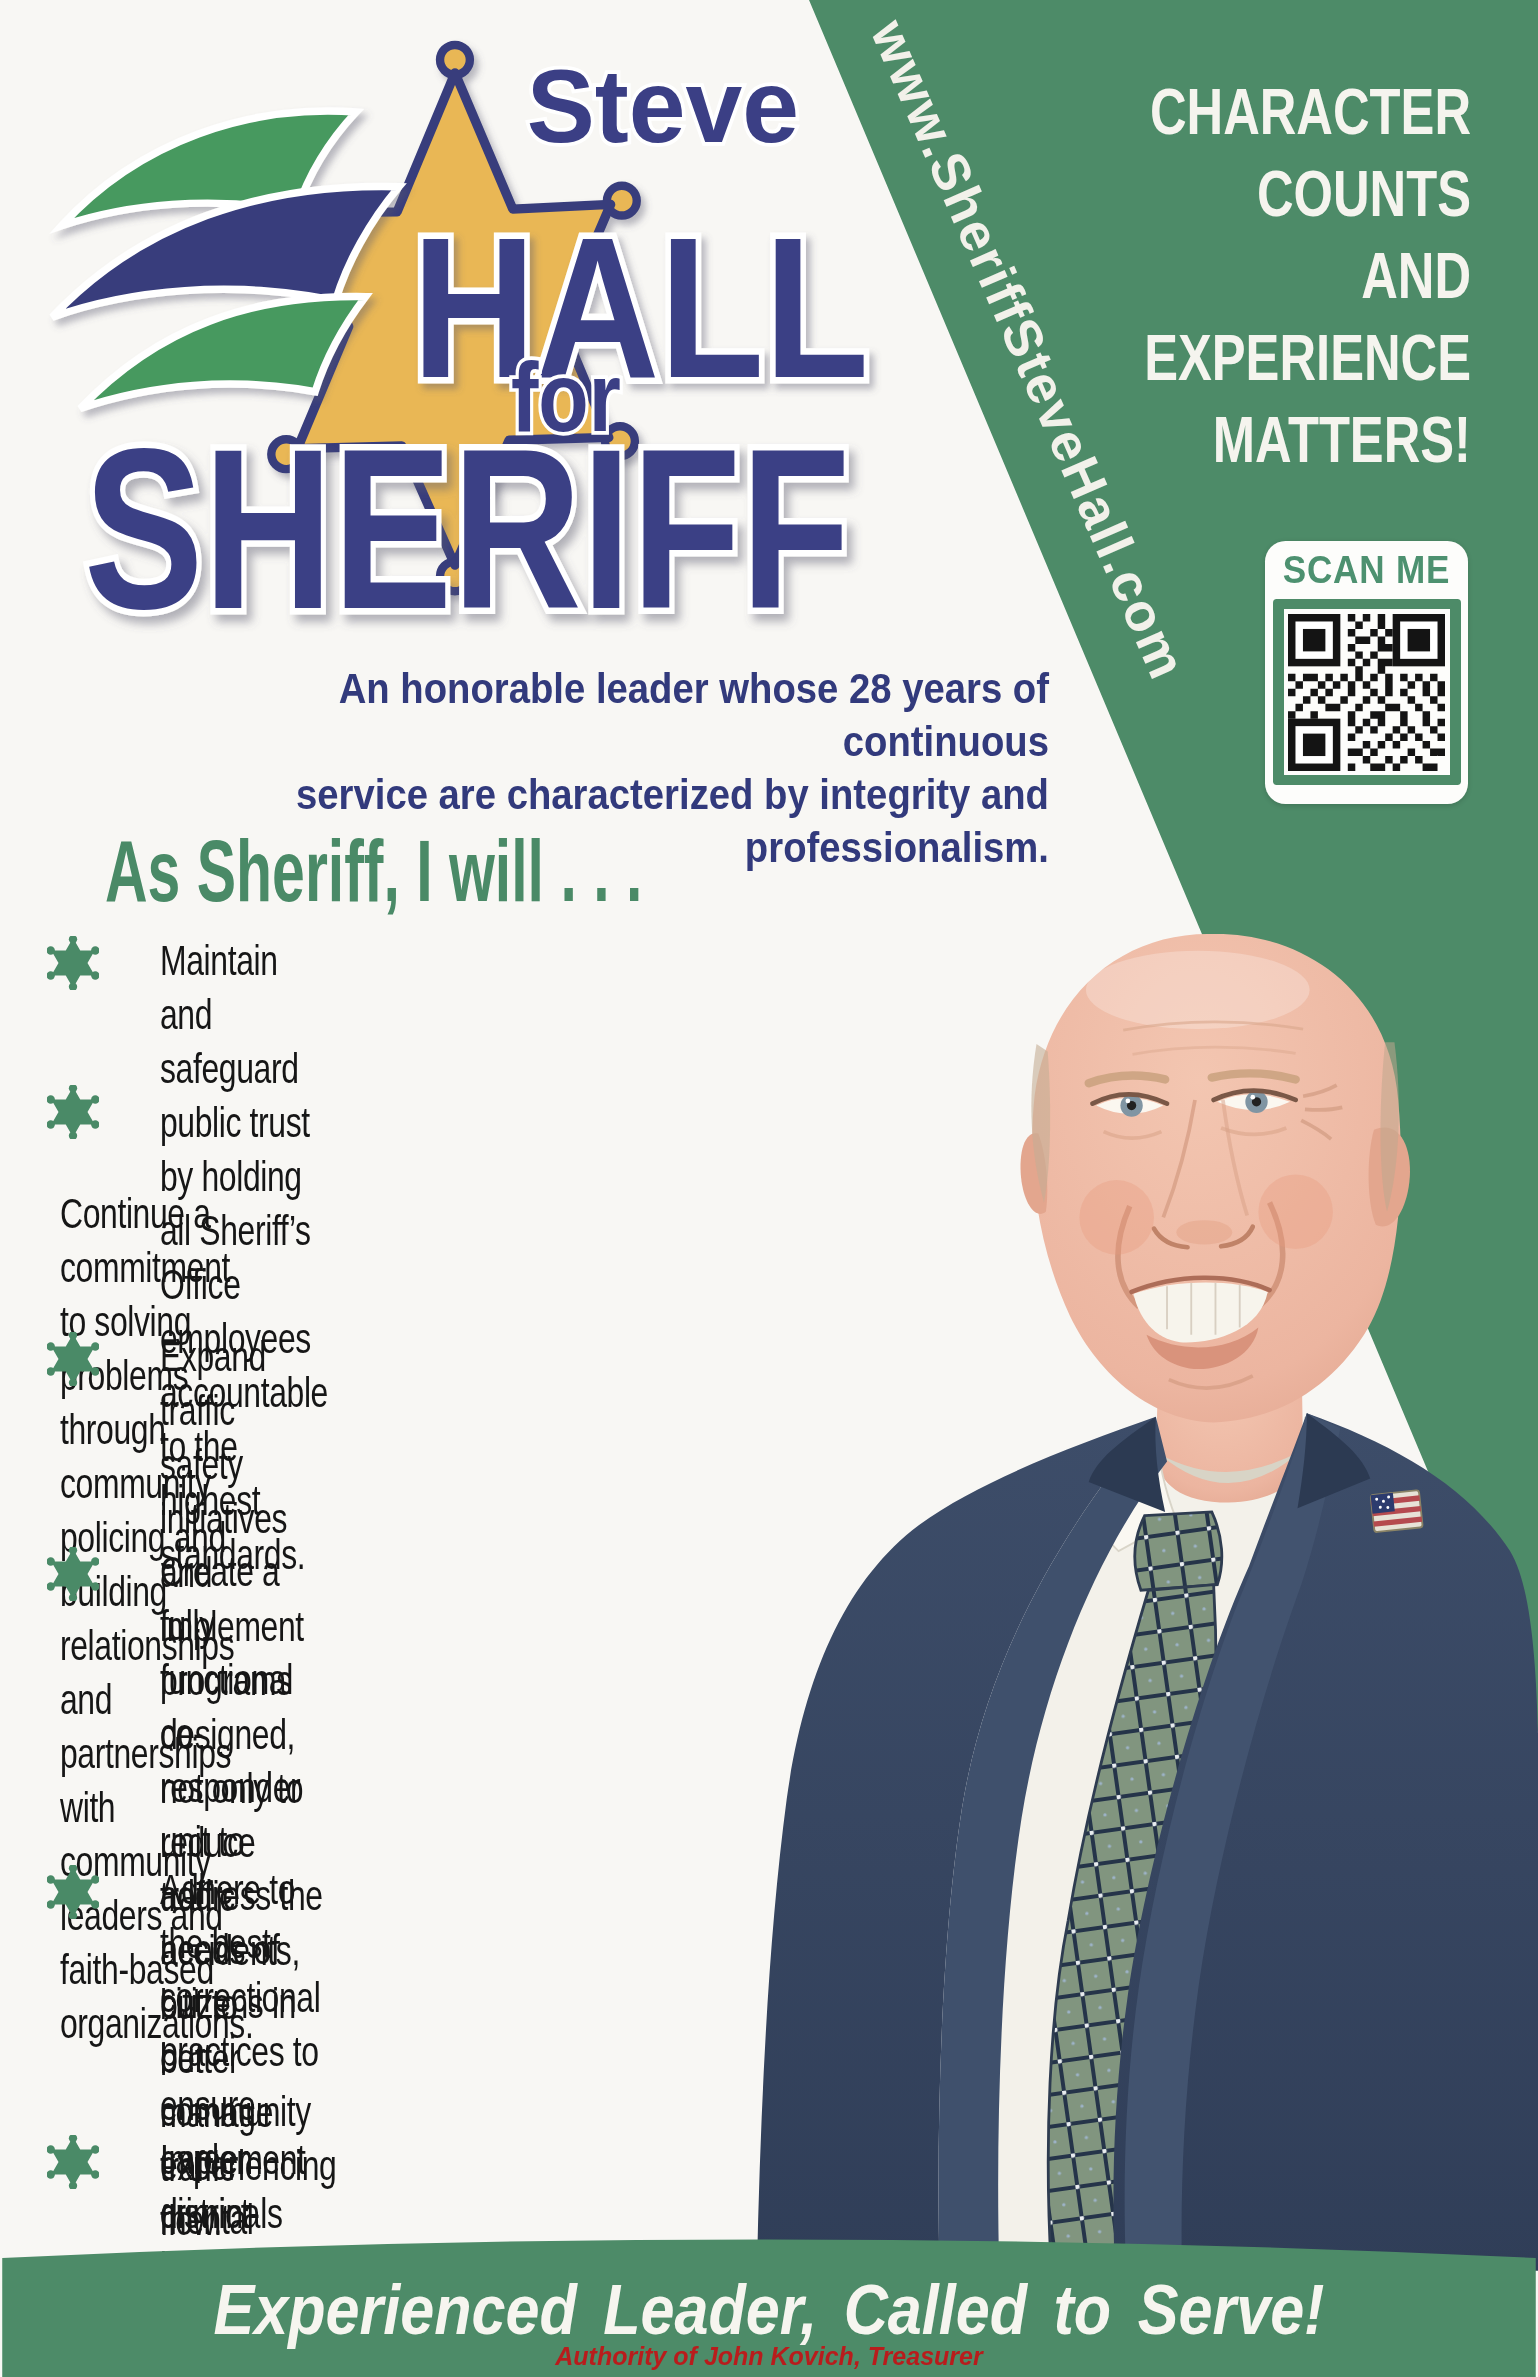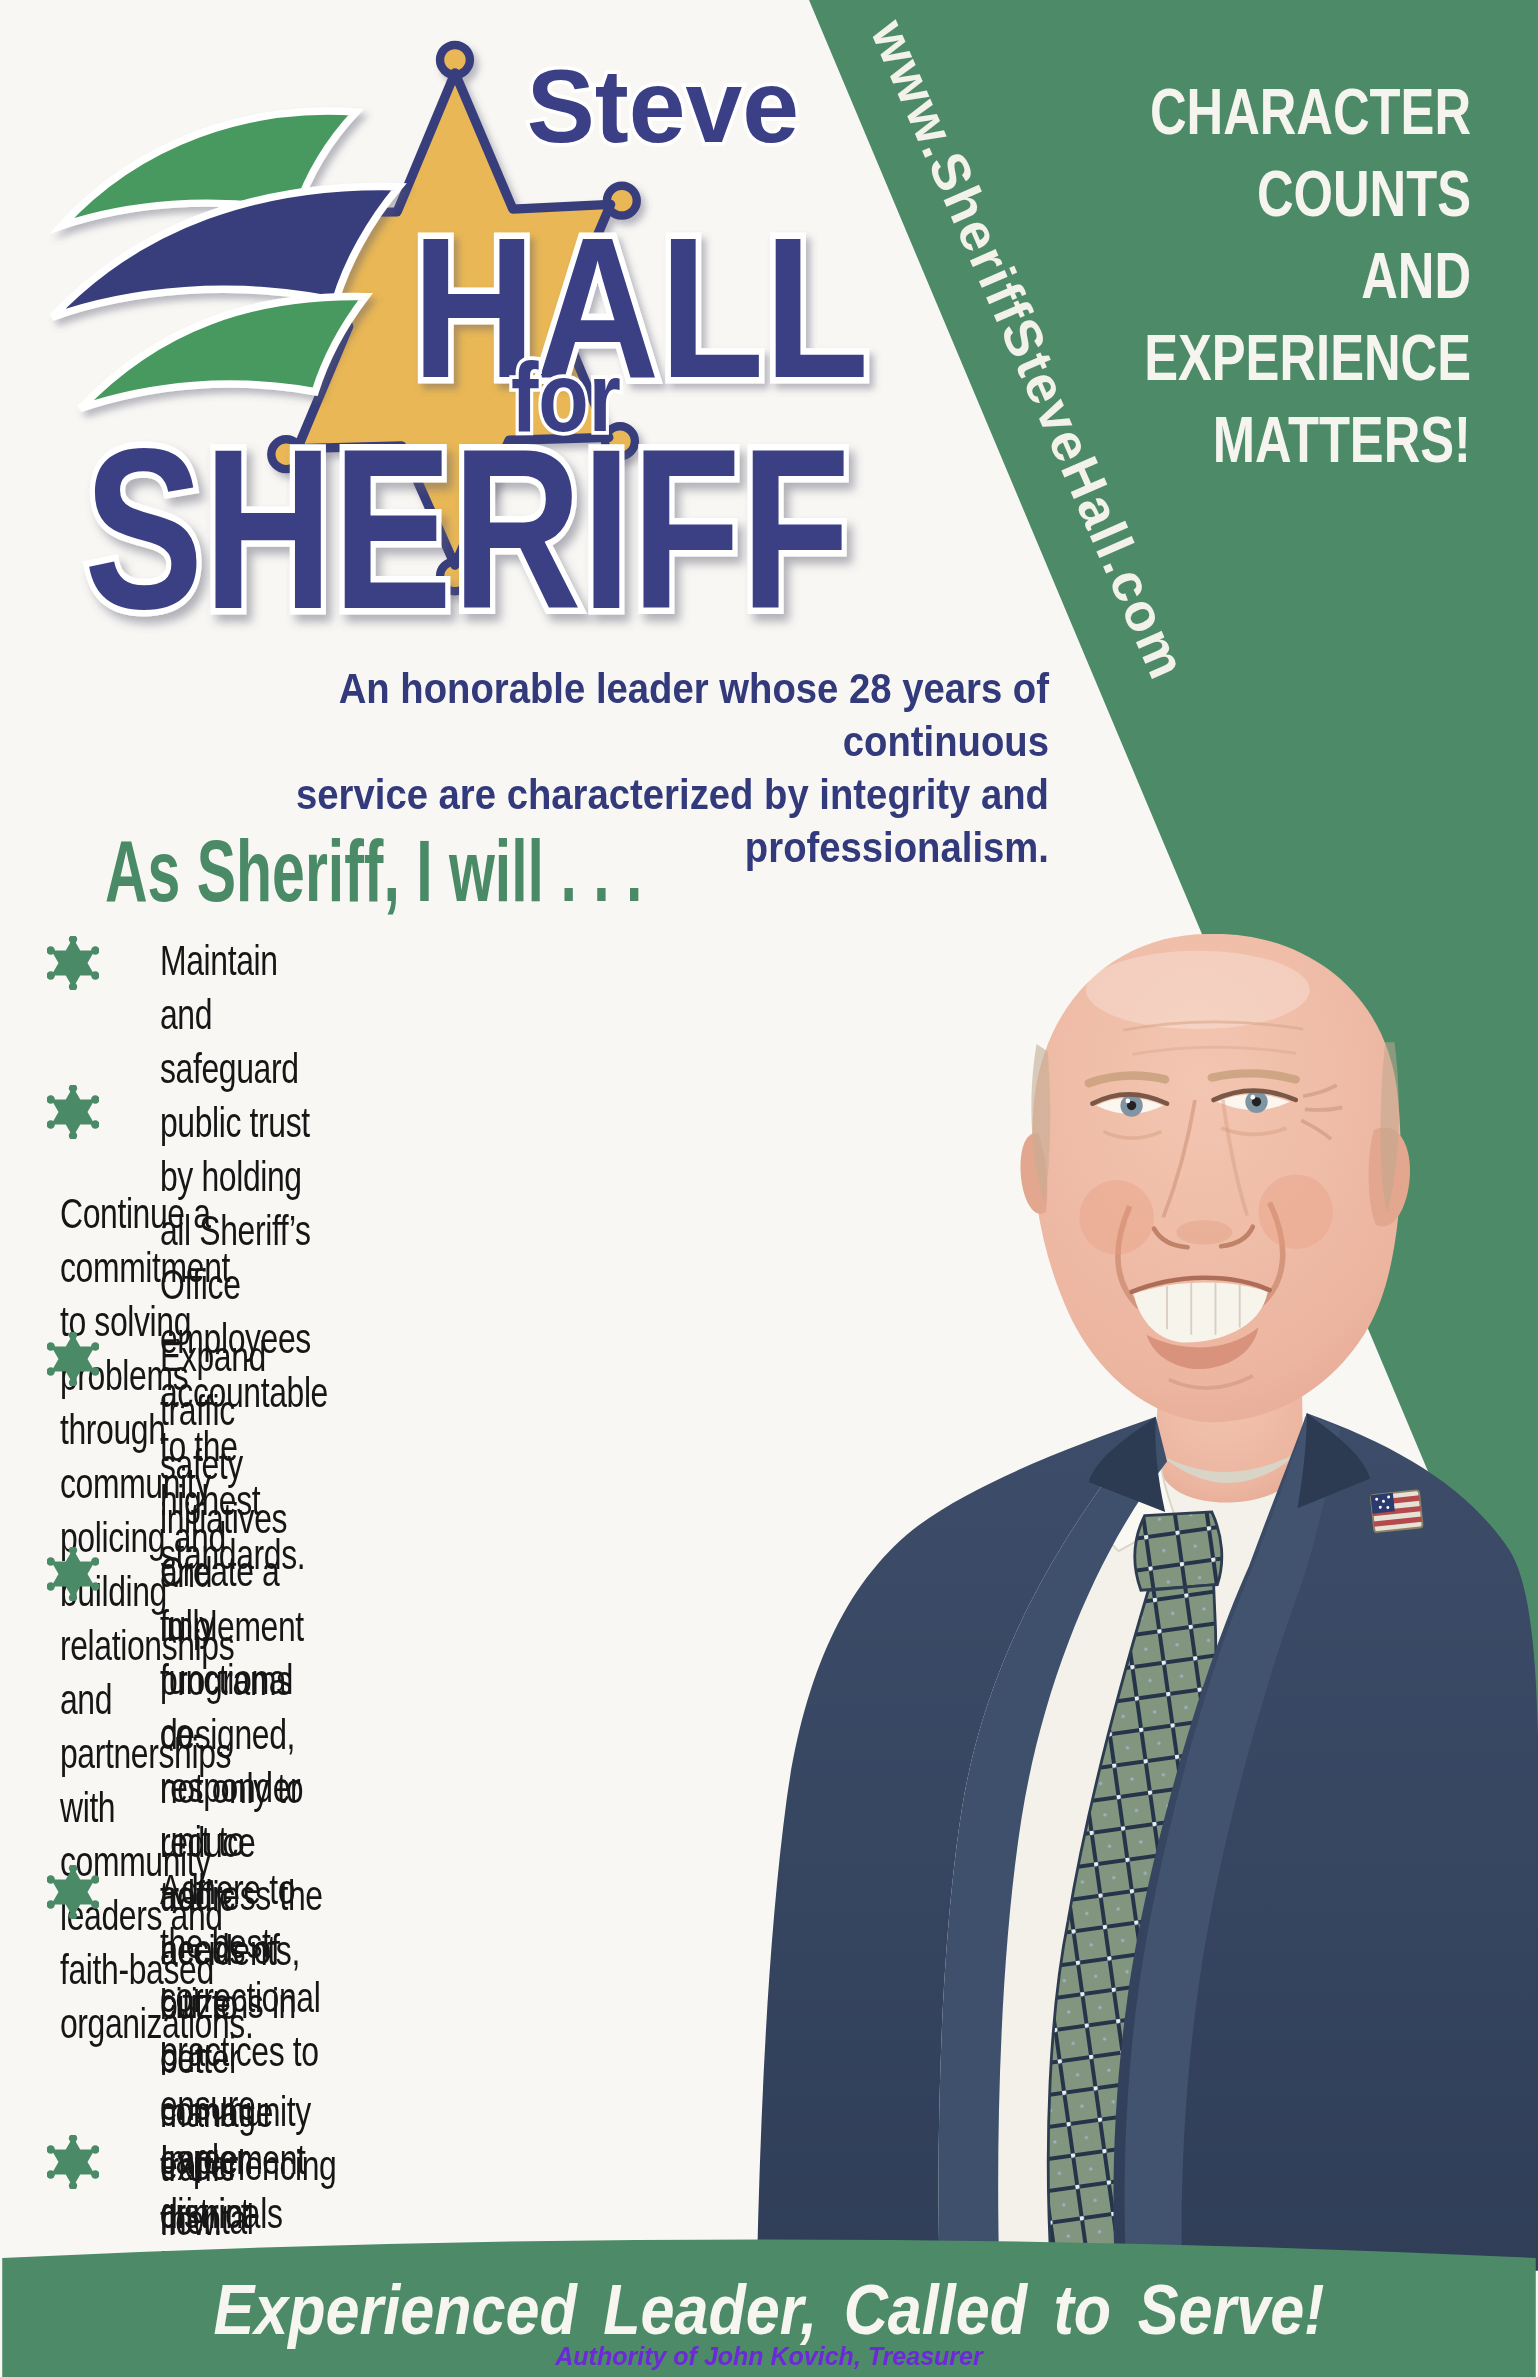--- a/index.html
+++ b/index.html
@@ -50,38 +50,83 @@
   li.b4{top:1545px;} li.b5{top:1863px;} li.b6{top:2133px;}
 
   
   .portrait{left:0;top:0;z-index:4;pointer-events:none;}
 
   
   .footer-band{left:0;top:2219px;z-index:5;}
   .slogan{left:0;top:2269px;width:1538px;text-align:center;padding-right:0;color:#f6f5ef;
           font-size:71px;font-weight:bold;font-style:italic;z-index:6;word-spacing:11.2px;
           transform:scaleX(.86);transform-origin:50% 0;white-space:nowrap;}
-  .authority{left:0;top:2342px;width:1538px;text-align:center;color:#6d28d9;
+  .authority{left:0;top:2342px;width:1538px;text-align:center;color:#b91c1c;
              font-size:25px;font-weight:bold;font-style:italic;z-index:6;}
 </style>
 </head>
 <body>
 
 <div class="page">
 
   <div class="abs wedge"></div>
 
   <div class="abs site">www.SheriffSteveHall.com</div>
 
   <div class="abs headline pre">CHARACTER
 COUNTS
 AND
 EXPERIENCE
 MATTERS!</div>
 
+  <div class="abs qrcard">
+    <div class="qrlabel">SCAN ME</div>
+    <div class="qrgreen">
+      <div class="qrwhite">
+        <svg width="157" height="157" viewBox="0 0 168 168">
+          <g fill="#141414">
+            <rect x="0" y="0" width="56" height="56"></rect>
+              <rect x="112" y="0" width="56" height="56"></rect>
+              <rect x="0" y="112" width="56" height="56"></rect>
+          </g>
+          <g fill="#ffffff">
+            <rect x="8" y="8" width="40" height="40"></rect>
+              <rect x="120" y="8" width="40" height="40"></rect>
+              <rect x="8" y="120" width="40" height="40"></rect>
+          </g>
+          <g fill="#141414">
+            <rect x="16" y="16" width="24" height="24"></rect>
+              <rect x="128" y="16" width="24" height="24"></rect>
+              <rect x="16" y="128" width="24" height="24"></rect>
+            <path d="M64 0h8v8h-8zM80 0h8v8h-8zM96 0h8v8h-8z
+              M72 8h8v8h-8zM96 8h8v8h-8z
+              M64 16h8v8h-8zM88 16h8v8h-8zM104 16h8v8h-8z
+              M72 24h8v8h-8zM80 24h8v8h-8zM96 24h8v8h-8z
+              M64 32h8v8h-8zM96 32h8v8h-8zM104 32h8v8h-8z
+              M72 40h8v8h-8zM88 40h8v8h-8z
+              M64 48h8v8h-8zM80 48h8v8h-8zM96 48h8v8h-8zM104 48h8v8h-8z
+              M72 56h8v8h-8zM96 56h8v8h-8z
+              M0 64h8v8h-8zM16 64h8v8h-8zM24 64h8v8h-8zM40 64h8v8h-8zM56 64h8v8h-8zM72 64h8v8h-8zM88 64h8v8h-8zM104 64h8v8h-8zM120 64h8v8h-8zM136 64h8v8h-8zM152 64h8v8h-8z
+              M8 72h8v8h-8zM32 72h8v8h-8zM48 72h8v8h-8zM64 72h8v8h-8zM80 72h8v8h-8zM104 72h8v8h-8zM128 72h8v8h-8zM144 72h8v8h-8zM160 72h8v8h-8z
+              M0 80h8v8h-8zM24 80h8v8h-8zM40 80h8v8h-8zM64 80h8v8h-8zM88 80h8v8h-8zM104 80h8v8h-8zM120 80h8v8h-8zM144 80h8v8h-8zM160 80h8v8h-8z
+              M16 88h8v8h-8zM32 88h8v8h-8zM56 88h8v8h-8zM80 88h8v8h-8zM96 88h8v8h-8zM128 88h8v8h-8zM152 88h8v8h-8z
+              M8 96h8v8h-8zM40 96h8v8h-8zM48 96h8v8h-8zM72 96h8v8h-8zM104 96h8v8h-8zM112 96h8v8h-8zM136 96h8v8h-8zM160 96h8v8h-8z
+              M0 104h8v8h-8zM24 104h8v8h-8zM64 104h8v8h-8zM88 104h8v8h-8zM96 104h8v8h-8zM120 104h8v8h-8zM144 104h8v8h-8z
+              M64 112h8v8h-8zM80 112h8v8h-8zM96 112h8v8h-8zM120 112h8v8h-8zM144 112h8v8h-8zM160 112h8v8h-8z
+              M72 120h8v8h-8zM88 120h8v8h-8zM112 120h8v8h-8zM128 120h8v8h-8zM152 120h8v8h-8z
+              M64 128h8v8h-8zM104 128h8v8h-8zM120 128h8v8h-8zM136 128h8v8h-8zM160 128h8v8h-8z
+              M80 136h8v8h-8zM96 136h8v8h-8zM112 136h8v8h-8zM144 136h8v8h-8z
+              M64 144h8v8h-8zM72 144h8v8h-8zM88 144h8v8h-8zM128 144h8v8h-8zM152 144h8v8h-8zM160 144h8v8h-8z
+              M80 152h8v8h-8zM104 152h8v8h-8zM120 152h8v8h-8zM136 152h8v8h-8z
+              M64 160h8v8h-8zM88 160h8v8h-8zM96 160h8v8h-8zM112 160h8v8h-8zM144 160h8v8h-8zM152 160h8v8h-8z"></path>
+          </g>
+        </svg>
+      </div>
+    </div>
+  </div>
 
   <svg class="abs logo" width="895" height="653" viewBox="0 0 960 700">
     <defs>
       <filter id="soft" x="-20%" y="-20%" width="140%" height="140%">
         <feDropShadow dx="6" dy="8" stdDeviation="5" flood-color="#5a5a6e" flood-opacity="0.45"></feDropShadow>
       </filter>
       <filter id="soft2" x="-20%" y="-20%" width="140%" height="140%">
         <feDropShadow dx="5" dy="6" stdDeviation="4" flood-color="#5a5a6e" flood-opacity="0.4"></feDropShadow>
       </filter>
     </defs>

